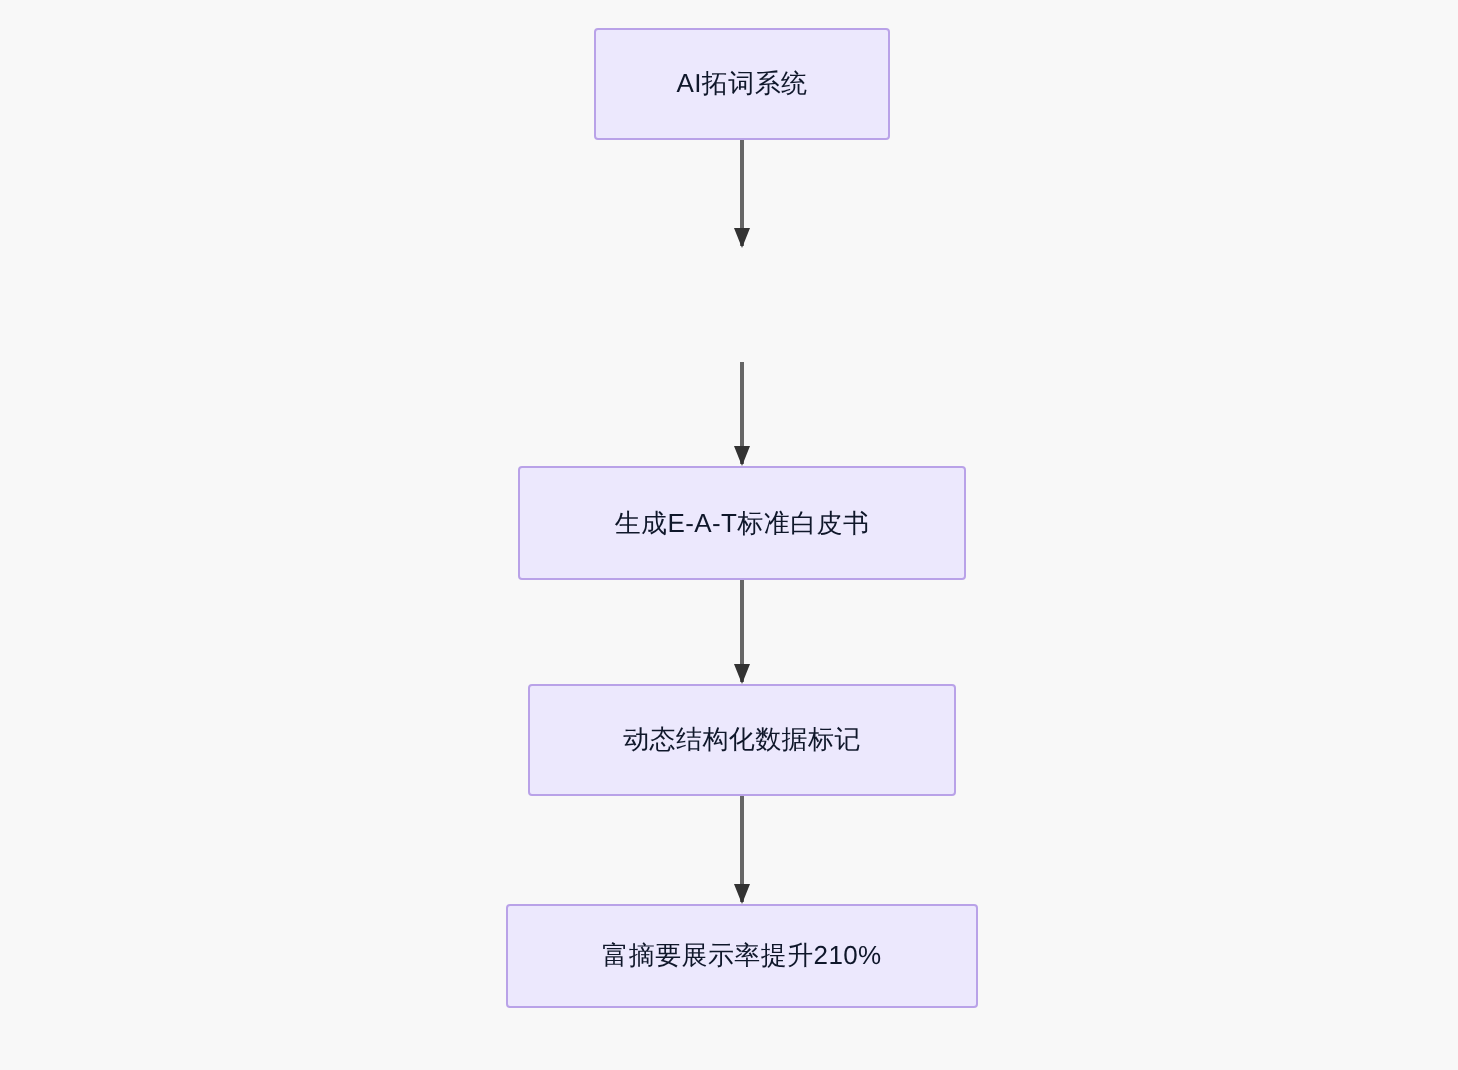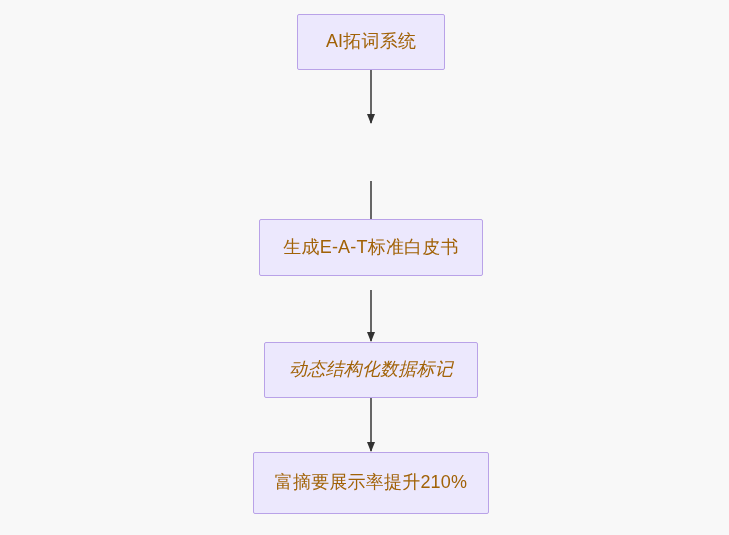--- a/index.html
+++ b/index.html
@@ -30,32 +30,32 @@
     position: absolute;
     box-sizing: border-box;
     background: #ece8fd;
     border: 1.4px solid #b9a2e8;
     border-radius: 2px;
     display: flex;
     align-items: center;
     justify-content: center;
   }
   .node-label {
-    font-size: 18px;
+    font-size: 13px;
     line-height: 1.2;
-    color: #a16207;
+    color: #0f172a;
     white-space: nowrap;
     letter-spacing: 0.2px;
   }
   
   #node-0 { left: 297px; top: 14px;  width: 148px; height: 56px; }
   #node-1 { left: 276px; top: 124px; width: 190px; height: 57px; }
-  #node-2 { left: 259px; top: 219px; width: 224px; height: 57px; }
-  #node-3 { left: 264px; top: 342px; width: 214px; height: 56px; font-style: italic; }
-  #node-4 { left: 253px; top: 452px; width: 236px; height: 62px; }
+  #node-2 { left: 259px; top: 233px; width: 224px; height: 57px; }
+  #node-3 { left: 264px; top: 342px; width: 214px; height: 56px; }
+  #node-4 { left: 253px; top: 452px; width: 236px; height: 52px; }
 </style>
 </head>
 <body>
 
 <div id="flowchart">
 
   <svg class="edge-layer" viewBox="0 0 729 535" width="729" height="535">
     <defs>
       <marker id="arrowhead" markerWidth="10" markerHeight="8" refX="9" refY="4" orient="auto" markerUnits="userSpaceOnUse">
         <path d="M0,0 L10,4 L0,8 z" fill="#333333"></path>

